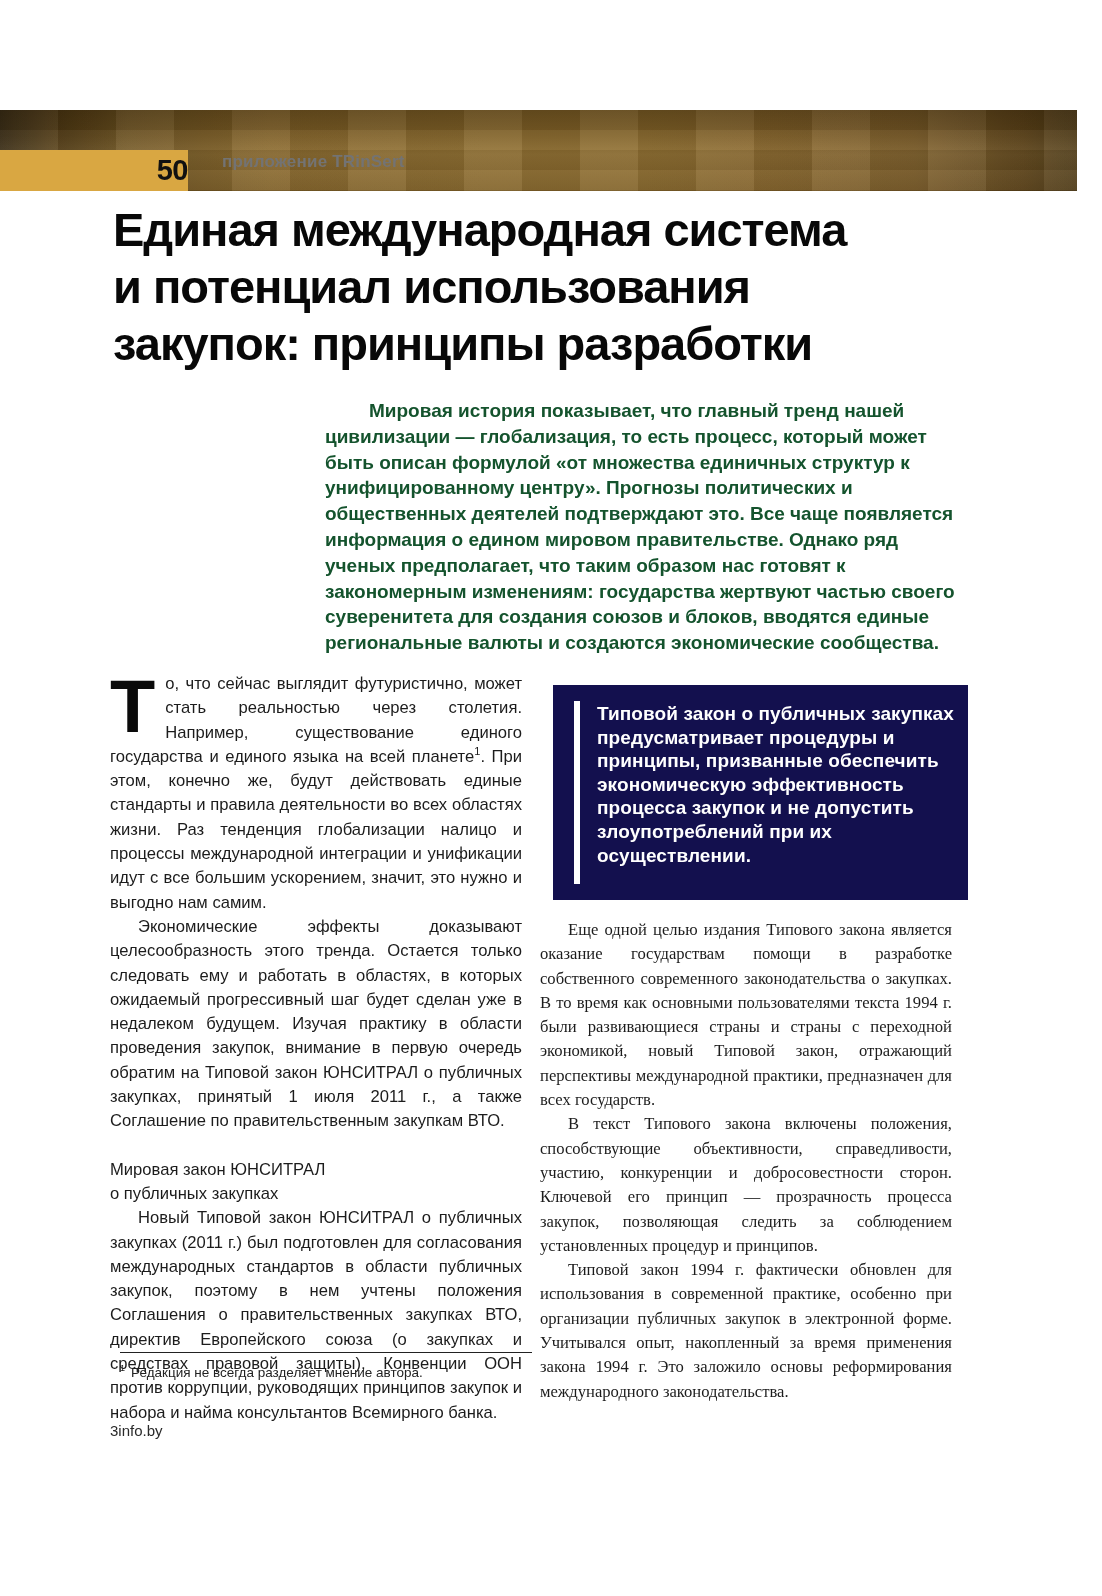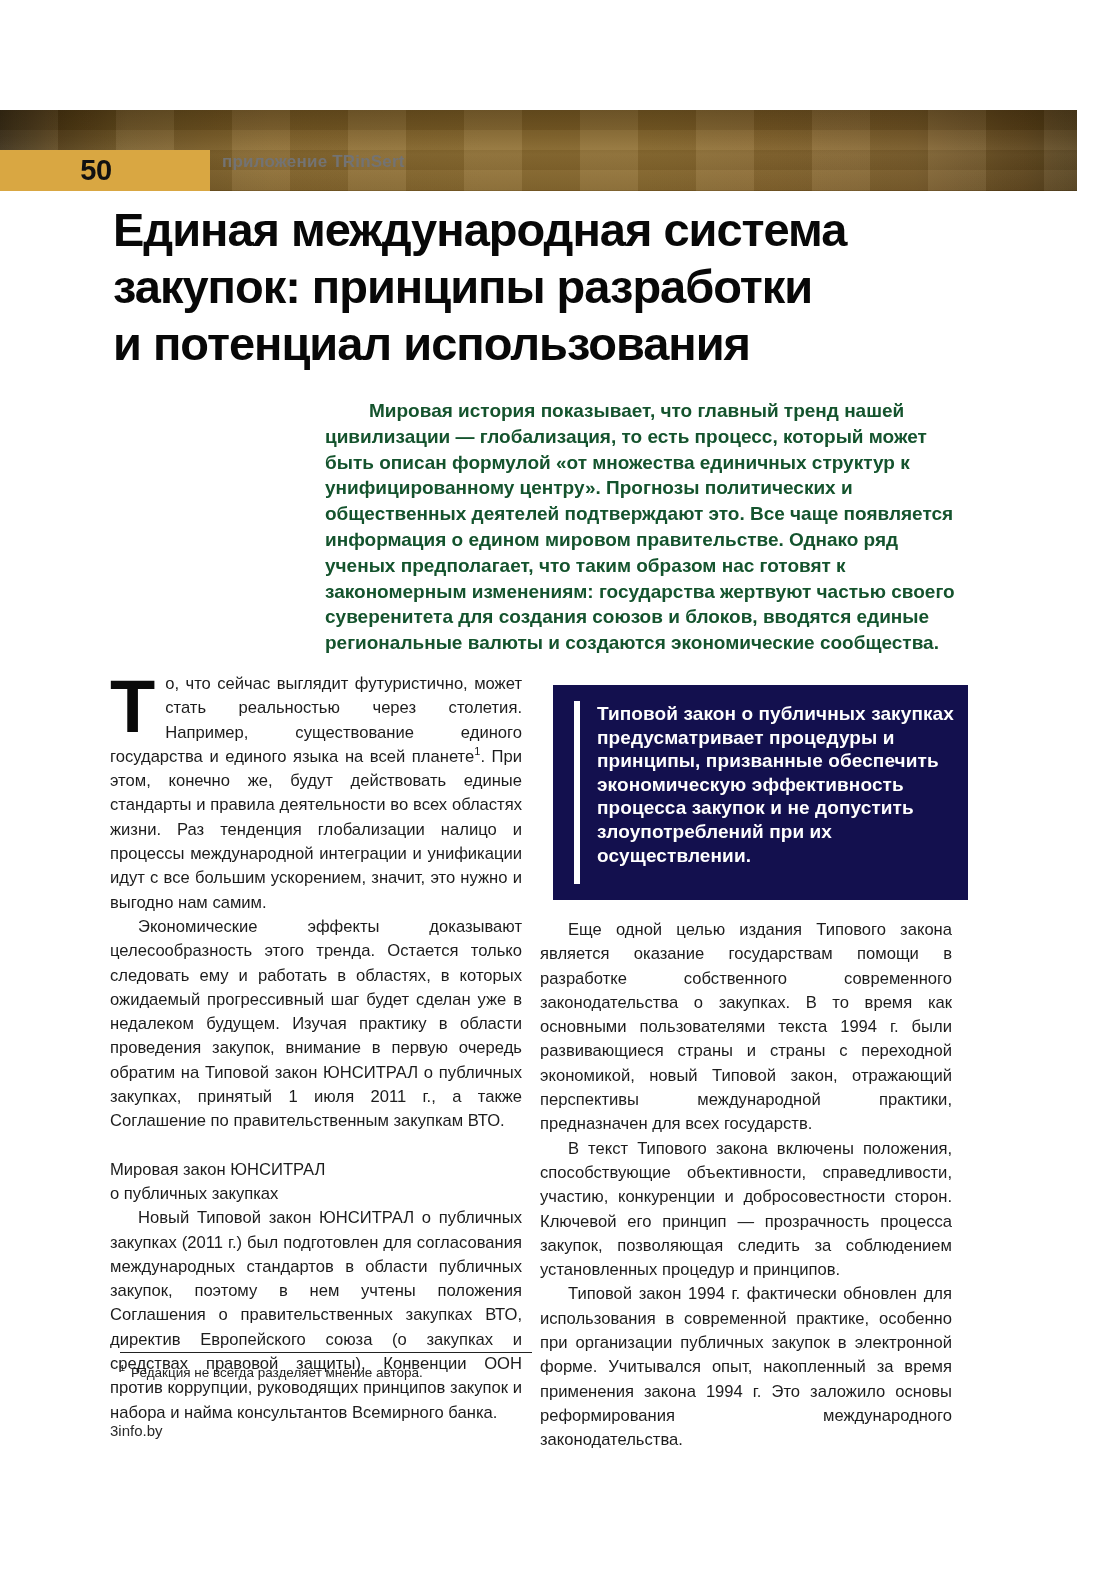--- a/index.html
+++ b/index.html
@@ -14,24 +14,24 @@
   
   .band{
     position:absolute;left:0;top:110px;width:1077px;height:81px;
     background-image:
       linear-gradient(180deg, rgba(25,14,0,0.28) 0%, rgba(25,14,0,0.10) 32%, rgba(255,240,200,0.05) 55%, rgba(25,14,0,0.10) 100%),
       repeating-linear-gradient(90deg, rgba(255,255,255,0.06) 0px, rgba(255,255,255,0.06) 58px, rgba(0,0,0,0.07) 58px, rgba(0,0,0,0.07) 116px),
       repeating-linear-gradient(180deg, rgba(0,0,0,0.08) 0px, rgba(0,0,0,0.08) 20px, rgba(255,255,255,0.04) 20px, rgba(255,255,255,0.04) 40px),
       linear-gradient(90deg,#2f220a 0%,#543d15 5%,#745823 12%,#8a682a 25%,#8f6d2d 45%,#8f6d2d 60%,#8a672b 72%,#80602a 85%,#64491c 95%,#4f3a14 100%);
   }
   .gold-box{
-    position:absolute;left:0;top:150px;width:210px;height:41px;
+    position:absolute;left:0;top:150px;width:188px;height:41px;
     background:#d9a742;
-    display:flex;align-items:center;justify-content:center;
-    padding-right:18px;box-sizing:border-box;
+    display:flex;align-items:center;justify-content:flex-end;
+    box-sizing:border-box;
   }
   .page-number{
     font-size:29px;font-weight:bold;color:#111111;letter-spacing:-0.5px;
   }
   .header-label{
     position:absolute;left:222px;top:152px;
     color:#737373;font-size:17px;font-weight:600;letter-spacing:0.2px;
   }
   
   .title{
@@ -47,21 +47,21 @@
     font-size:19px;line-height:25.8px;
     text-indent:44px;
   }
   
   .col{
     position:absolute;width:412px;
     font-size:16.6px;line-height:24.3px;color:#1c1c1c;
     text-align:justify;
   }
   .col-left{left:110px;top:672px;}
-  .col-right{left:540px;top:918px;}
+  .col-right{left:540px;top:918px;font-family:Liberation Serif, serif;}
   .col p{margin:0;}
   .col p.indent{text-indent:28px;}
   .col p + p{margin-top:0px;}
   .dropcap{
     float:left;
     font-size:74px;line-height:58px;font-weight:bold;color:#0a0a0a;
     padding:6px 10px 0 0;
   }
   sup.fn{font-size:11px;line-height:0;vertical-align:super;}
   .section-heading{
@@ -107,22 +107,22 @@
 <div class="page">
 
   <div class="band"></div>
   <div class="gold-box">
     <span class="page-number">50</span>
   </div>
   <div class="header-label">приложение TRinSert</div>
 
   <div class="title">
     <div>Единая международная система</div>
+    <div>и потенциал использования</div>
     <div>закупок: принципы разработки</div>
-    <div>и потенциал использования</div>
   </div>
 
   <div class="lead">Мировая история показывает, что главный тренд нашей цивилизации — глобализация, то есть процесс, который может быть описан формулой «от множества единичных структур к унифицированному центру». Прогнозы политических и общественных деятелей подтверждают это. Все чаще появляется информация о едином мировом правительстве. Однако ряд ученых предполагает, что таким образом нас готовят к закономерным изменениям: государства жертвуют частью своего суверенитета для создания союзов и блоков, вводятся единые региональные валюты и создаются экономические сообщества.</div>
 
   <div class="col col-left">
     <p><span class="dropcap">Т</span><span>о, что сейчас выглядит футуристично, может стать реальностью через столетия. Например, существование единого государства и единого языка на всей планете</span><sup class="fn">1</sup><span>. При этом, конечно же, будут действовать единые стандарты и правила деятельности во всех областях жизни. Раз тенденция глобализации налицо и процессы международной интеграции и унификации идут с все большим ускорением, значит, это нужно и выгодно нам самим.</span></p>
     <p class="indent">Экономические эффекты доказывают целесообразность этого тренда. Остается только следовать ему и работать в областях, в которых ожидаемый прогрессивный шаг будет сделан уже в недалеком будущем. Изучая практику в области проведения закупок, внимание в первую очередь обратим на Типовой закон ЮНСИТРАЛ о публичных закупках, принятый 1 июля 2011 г., а также Соглашение по правительственным закупкам ВТО.</p>
     <p class="section-heading">
       </p>
       <div>Мировая закон ЮНСИТРАЛ</div>

